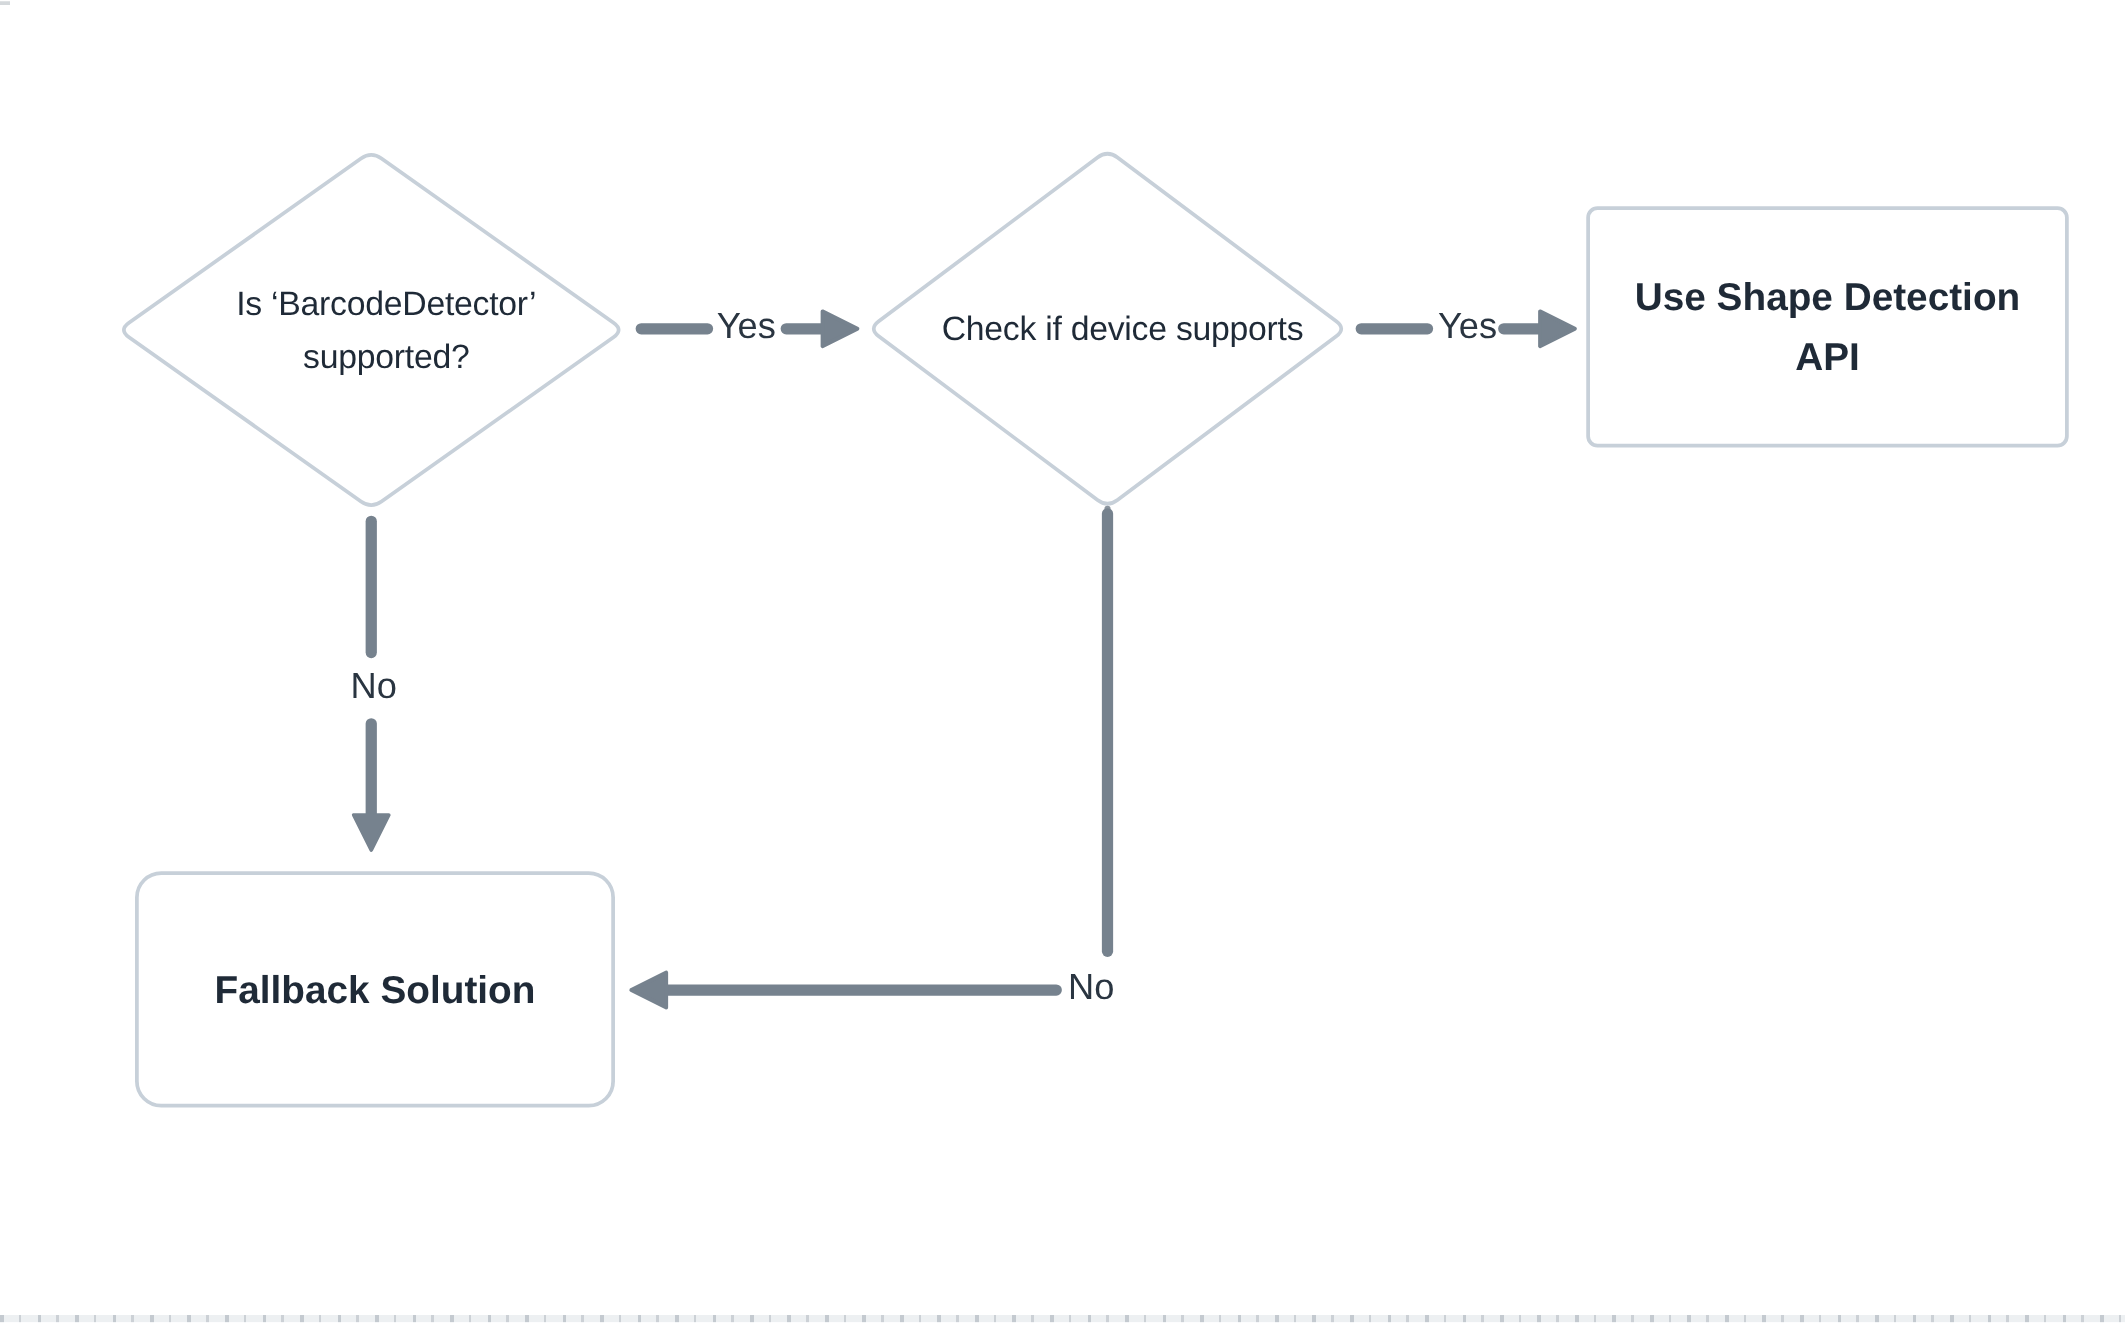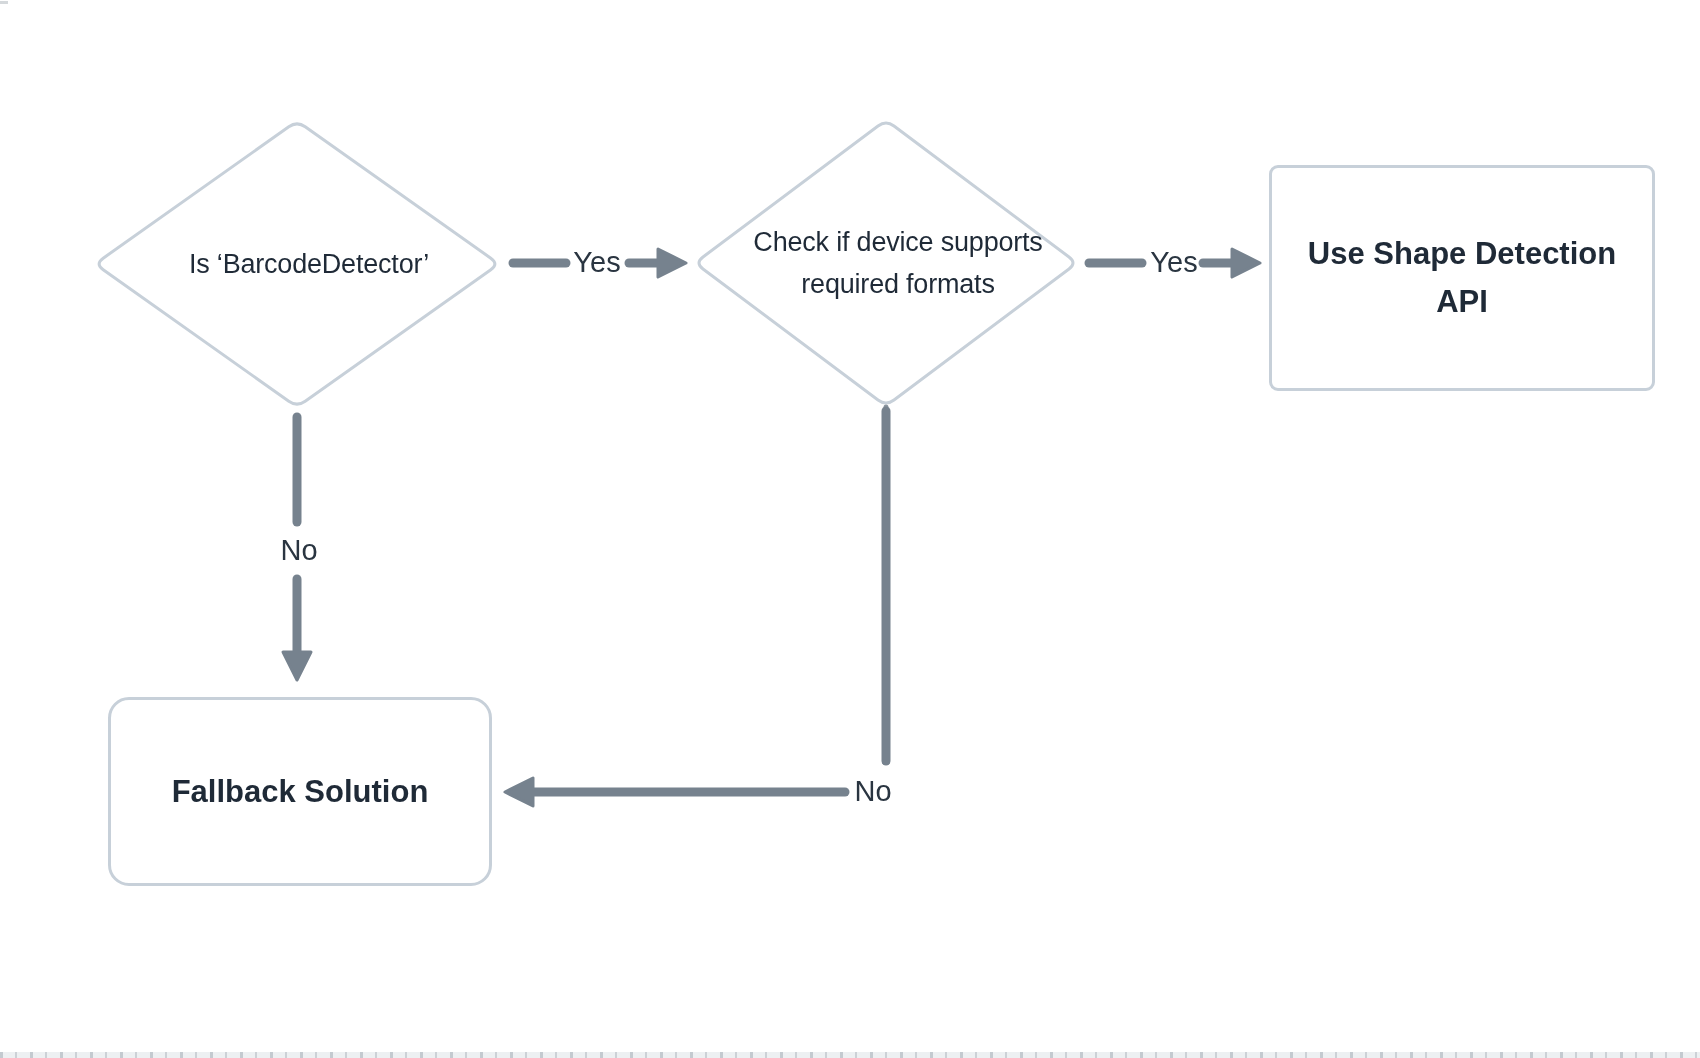--- a/index.html
+++ b/index.html
@@ -60,40 +60,40 @@
 
     <line x1="297" y1="417" x2="297" y2="522" stroke="#76828e" stroke-width="9" stroke-linecap="round"></line>
     <line x1="297" y1="579" x2="297" y2="652" stroke="#76828e" stroke-width="9" stroke-linecap="round"></line>
     <polygon points="283,652 311,652 297,680" fill="#76828e" stroke="#76828e" stroke-width="3" stroke-linejoin="round"></polygon>
 
     <line x1="886" y1="411" x2="886" y2="761" stroke="#76828e" stroke-width="9" stroke-linecap="round"></line>
     <line x1="845" y1="792" x2="533" y2="792" stroke="#76828e" stroke-width="9" stroke-linecap="round"></line>
     <polygon points="533,778 533,806 505,792" fill="#76828e" stroke="#76828e" stroke-width="3" stroke-linejoin="round"></polygon>
   </svg>
 
-  <div class="process-box" style="left:1269px;top:165px;width:386px;height:226px;">
+  <div class="process-box" style="left:1269px;top:165px;width:386px;height:193px;">
     <div>
       <span>Use Shape Detection</span>
       <span>API</span>
     </div>
   </div>
 
   <div class="process-box" style="left:108px;top:697px;width:384px;height:189px;border-radius:21px;">
     <div>
       <span>Fallback Solution</span>
     </div>
   </div>
 
   <div class="node-label" style="left:297px;top:264px;">
     <span>Is ‘BarcodeDetector’</span>
+    <span>supported?</span>
   </div>
 
   <div class="node-label" style="left:886px;top:263px;">
     <span>Check if device supports</span>
-    <span>required formats</span>
   </div>
 
   <div class="edge-label" style="left:597px;top:262px;">Yes</div>
   <div class="edge-label" style="left:1174px;top:262px;">Yes</div>
   <div class="edge-label" style="left:299px;top:550px;">No</div>
   <div class="edge-label" style="left:873px;top:791px;">No</div>
 
   <div class="ruler"></div>
 
   <div class="corner-artifact"></div>

